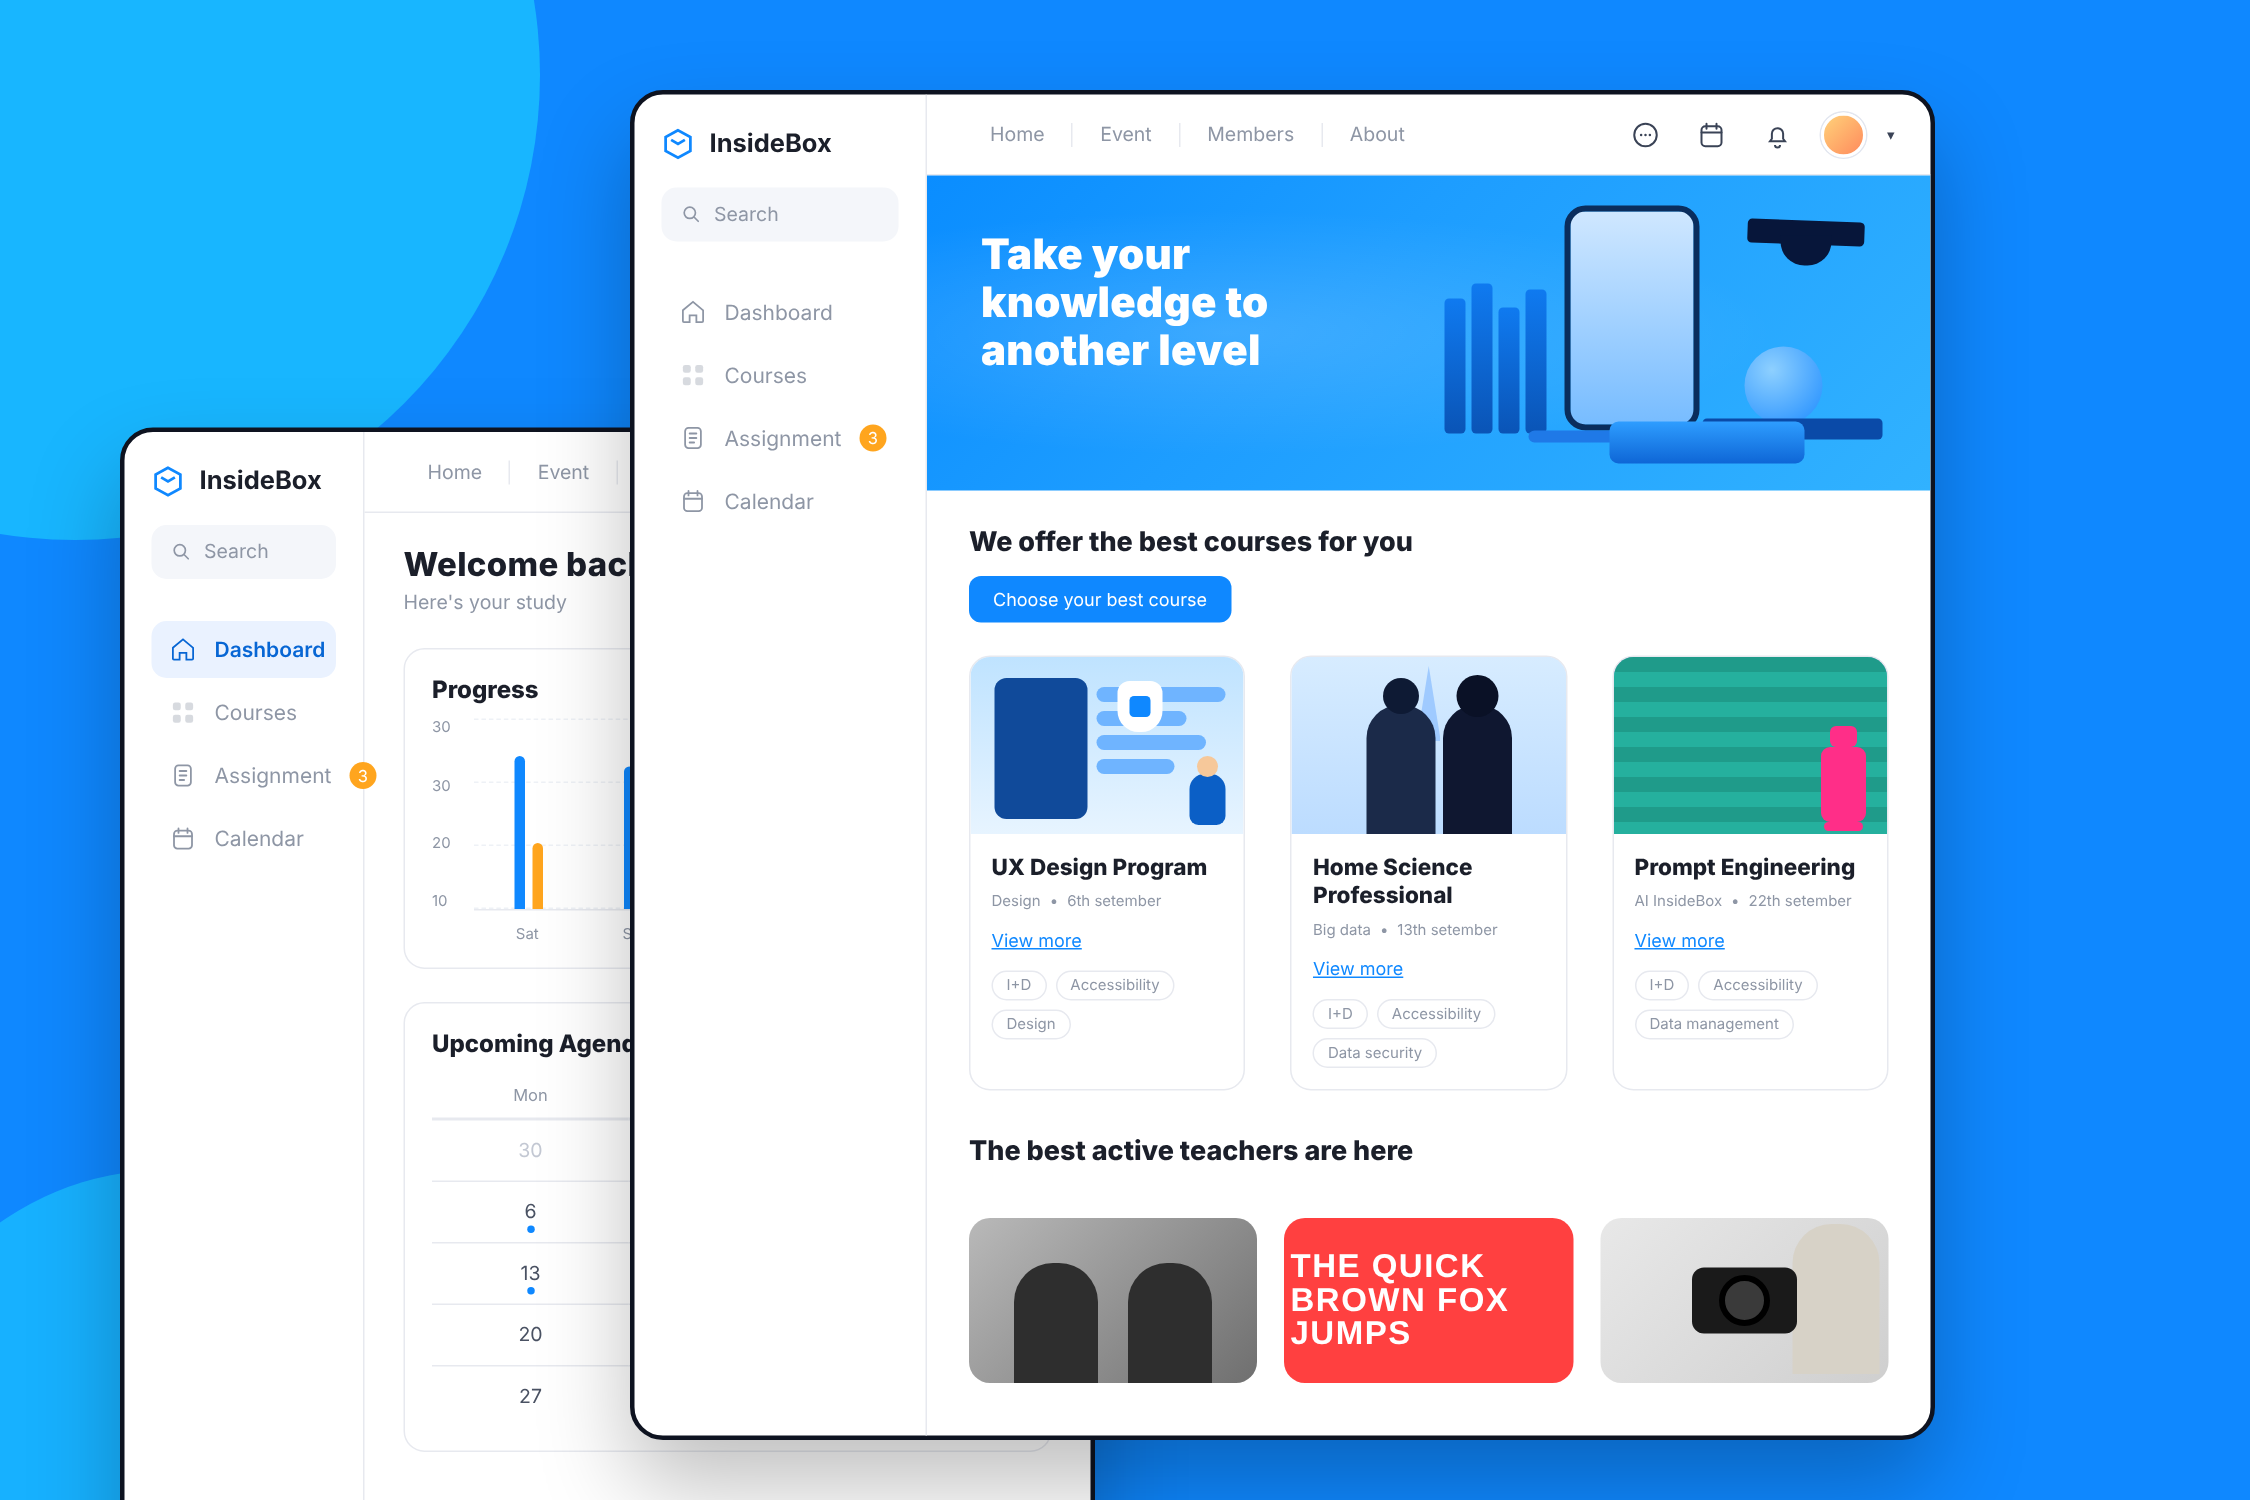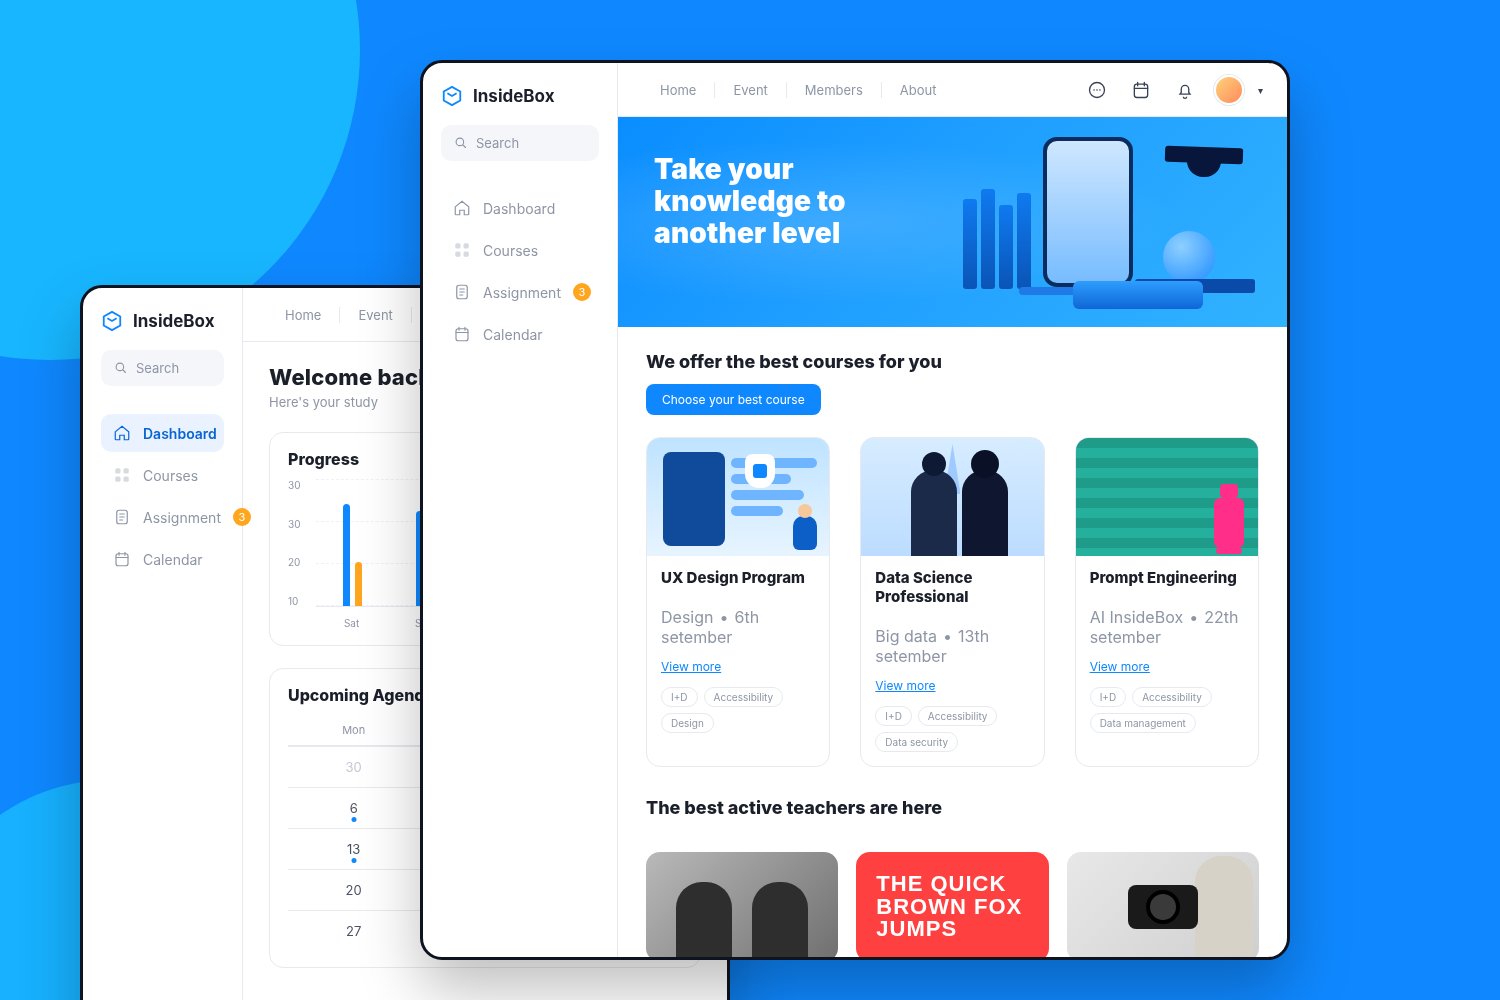--- a/index.html
+++ b/index.html
@@ -118,33 +118,33 @@
   .ds .p2:before{content:"";position:absolute;top:-20px;left:50%;transform:translateX(-50%);width:28px;height:28px;border-radius:50%;background:#0a1126}
   .ds .kid{position:absolute;left:110px;bottom:0;width:20px;height:30px;border-radius:10px 10px 0 0;background:#0b1a34}
   .pe .stairs{position:absolute;inset:0;background:repeating-linear-gradient(180deg,#1f9b8a 0 10px,#25b09e 10px 20px)}
   .pe .sky{position:absolute;left:0;right:0;top:0;height:34px;background:#7fd6e6}
   .pe .robot{position:absolute;right:14px;bottom:8px;width:30px;height:50px;background:#ff2e88;border-radius:6px}
   .pe .robot:before{content:"";position:absolute;top:-14px;left:50%;transform:translateX(-50%);width:18px;height:14px;background:#ff2e88;border-radius:4px}
   .pe .robot:after{content:"";position:absolute;bottom:-6px;left:50%;transform:translateX(-50%);width:26px;height:6px;background:#ff2e88;border-radius:3px}
 
   .course .body{padding:12px 14px 14px}
   .course h4{margin:0;font-size:15px;font-weight:800;color:var(--text)}
-  .meta{margin-top:20px;font-size:16px;color:var(--muted)}
+  .meta{margin-top:8px;font-size:10px;color:var(--muted)}
   .meta .dot{padding:0 6px}
   .more{display:inline-block;margin-top:12px;font-size:12px;color:var(--blue);text-decoration:underline;cursor:pointer}
   .chips{margin-top:12px;display:flex;flex-wrap:wrap;gap:6px}
   .chip{font-size:10px;color:var(--muted);border:1px solid var(--line);border-radius:999px;padding:3px 9px;background:var(--chip)}
 
   .teach-grid{display:grid;grid-template-columns:repeat(3,1fr);gap:18px;padding:18px 28px 40px}
   .teach{height:110px;border-radius:14px;overflow:hidden;position:relative}
   .teach.a{background:linear-gradient(135deg,#b9b9b9,#6f6f6f)}
   .teach.a:before,.teach.a:after{content:"";position:absolute;bottom:0;width:56px;height:80px;border-radius:26px 26px 0 0;background:#2e2e2e}
   .teach.a:before{left:30px}
   .teach.a:after{right:30px}
-  .teach.b{background:#ff4040;display:flex;align-items:center;justify-content:flex-end;padding:20px}
+  .teach.b{background:#ff4040;display:flex;align-items:center;justify-content:flex-end;padding:4px}
   .teach.b span{font-family:Impact,Haettenschweiler,'Arial Black',sans-serif;font-weight:900;color:#fff;font-size:22px;line-height:1.02;letter-spacing:1px;text-align:left}
   .teach.c{background:linear-gradient(135deg,#e8e8e8,#cfcfcf)}
   .teach.c .cam{position:absolute;left:50%;top:50%;transform:translate(-50%,-50%);width:70px;height:44px;background:#1a1a1a;border-radius:8px}
   .teach.c .cam:before{content:"";position:absolute;left:50%;top:50%;transform:translate(-50%,-50%);width:26px;height:26px;border-radius:50%;background:#3a3a3a;border:4px solid #000}
   .teach.c:before{content:"";position:absolute;right:6px;top:4px;width:58px;height:100px;border-radius:26px 26px 0 0;background:#d7d2c7}
 
   .pill-small{display:inline-flex;align-items:center;gap:6px;border:1px solid var(--line);border-radius:999px;padding:4px 10px;font-size:11px;color:var(--muted)}
   .this-week{position:absolute;right:14px;top:14px}
 </style>
 </head>
@@ -470,21 +470,21 @@
 
         <div class="course">
           <div class="thumb ds">
             <div class="bg"></div>
               <div class="spire"></div>
               <div class="p1"></div>
               <div class="kid"></div>
               <div class="p2"></div>
           </div>
           <div class="body">
-            <h4>Data Science Professional</h4>
+            <h4>Home Science Professional</h4>
             <div class="meta"><span>Big data</span><span class="dot">•</span><span>13th setember</span></div>
             <a class="more">View more</a>
             <div class="chips">
               <span class="chip">I+D</span>
               <span class="chip">Accessibility</span>
               <span class="chip">Data security</span>
             </div>
           </div>
         </div>
 

